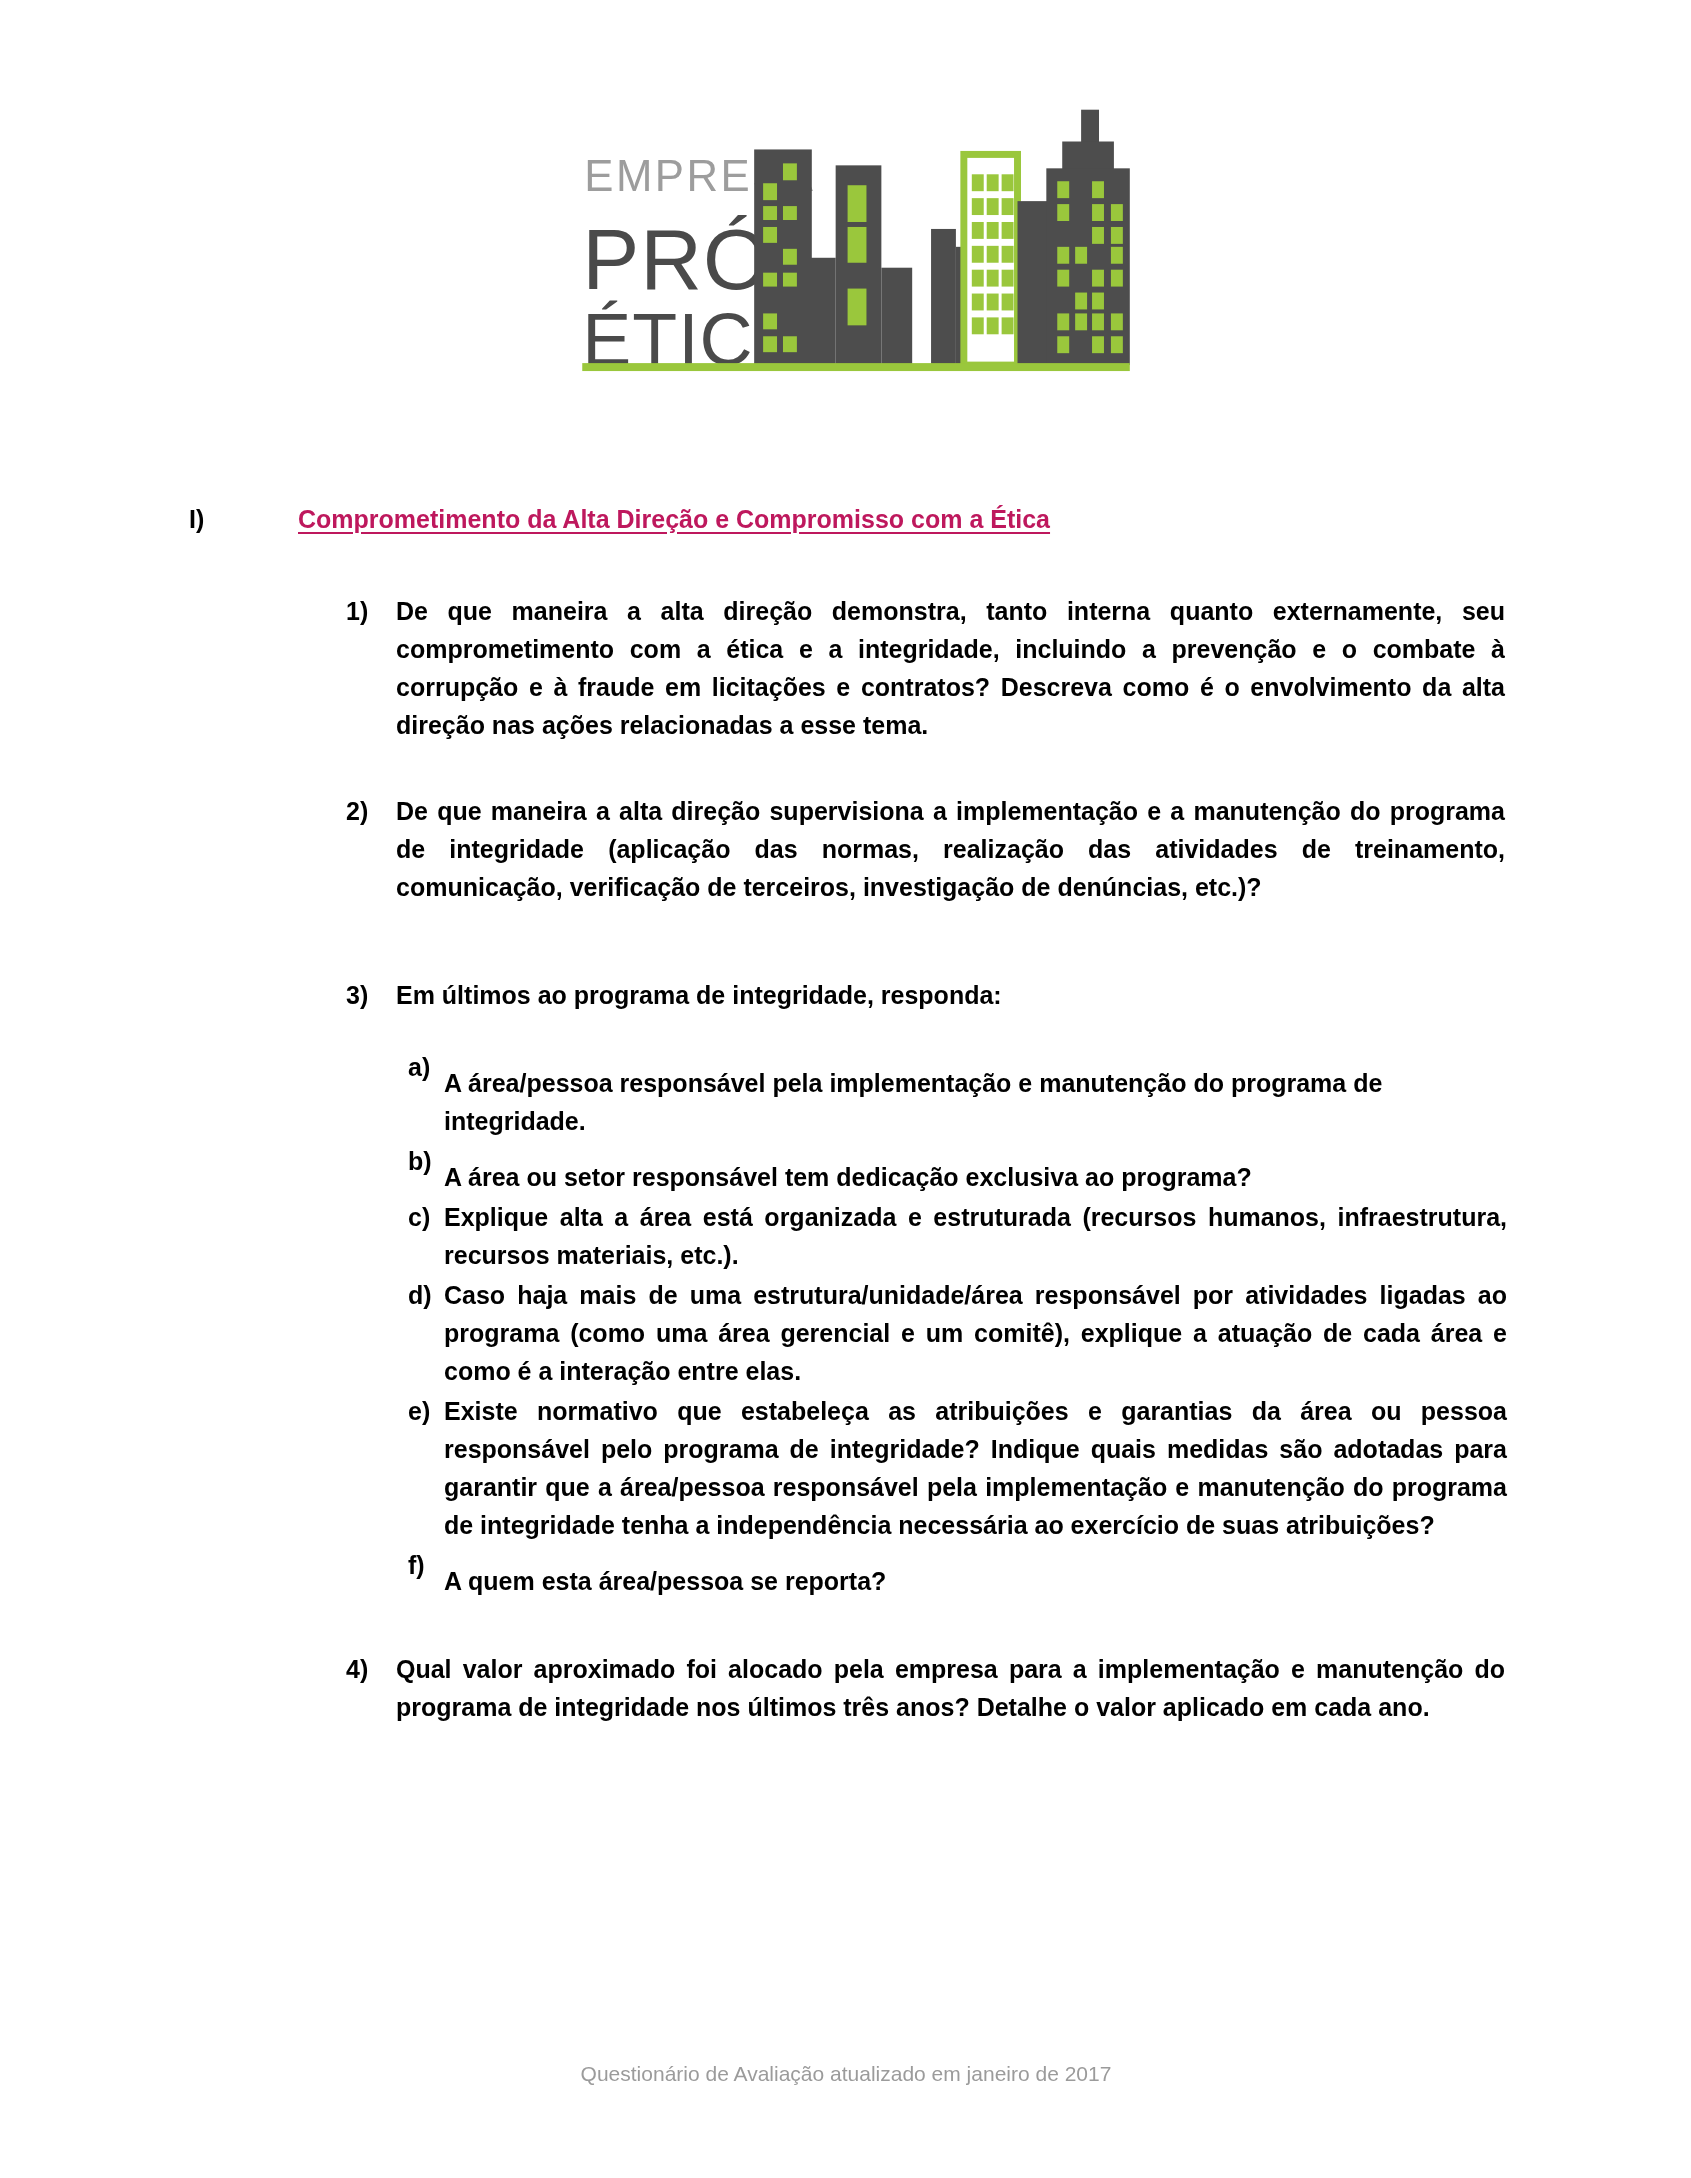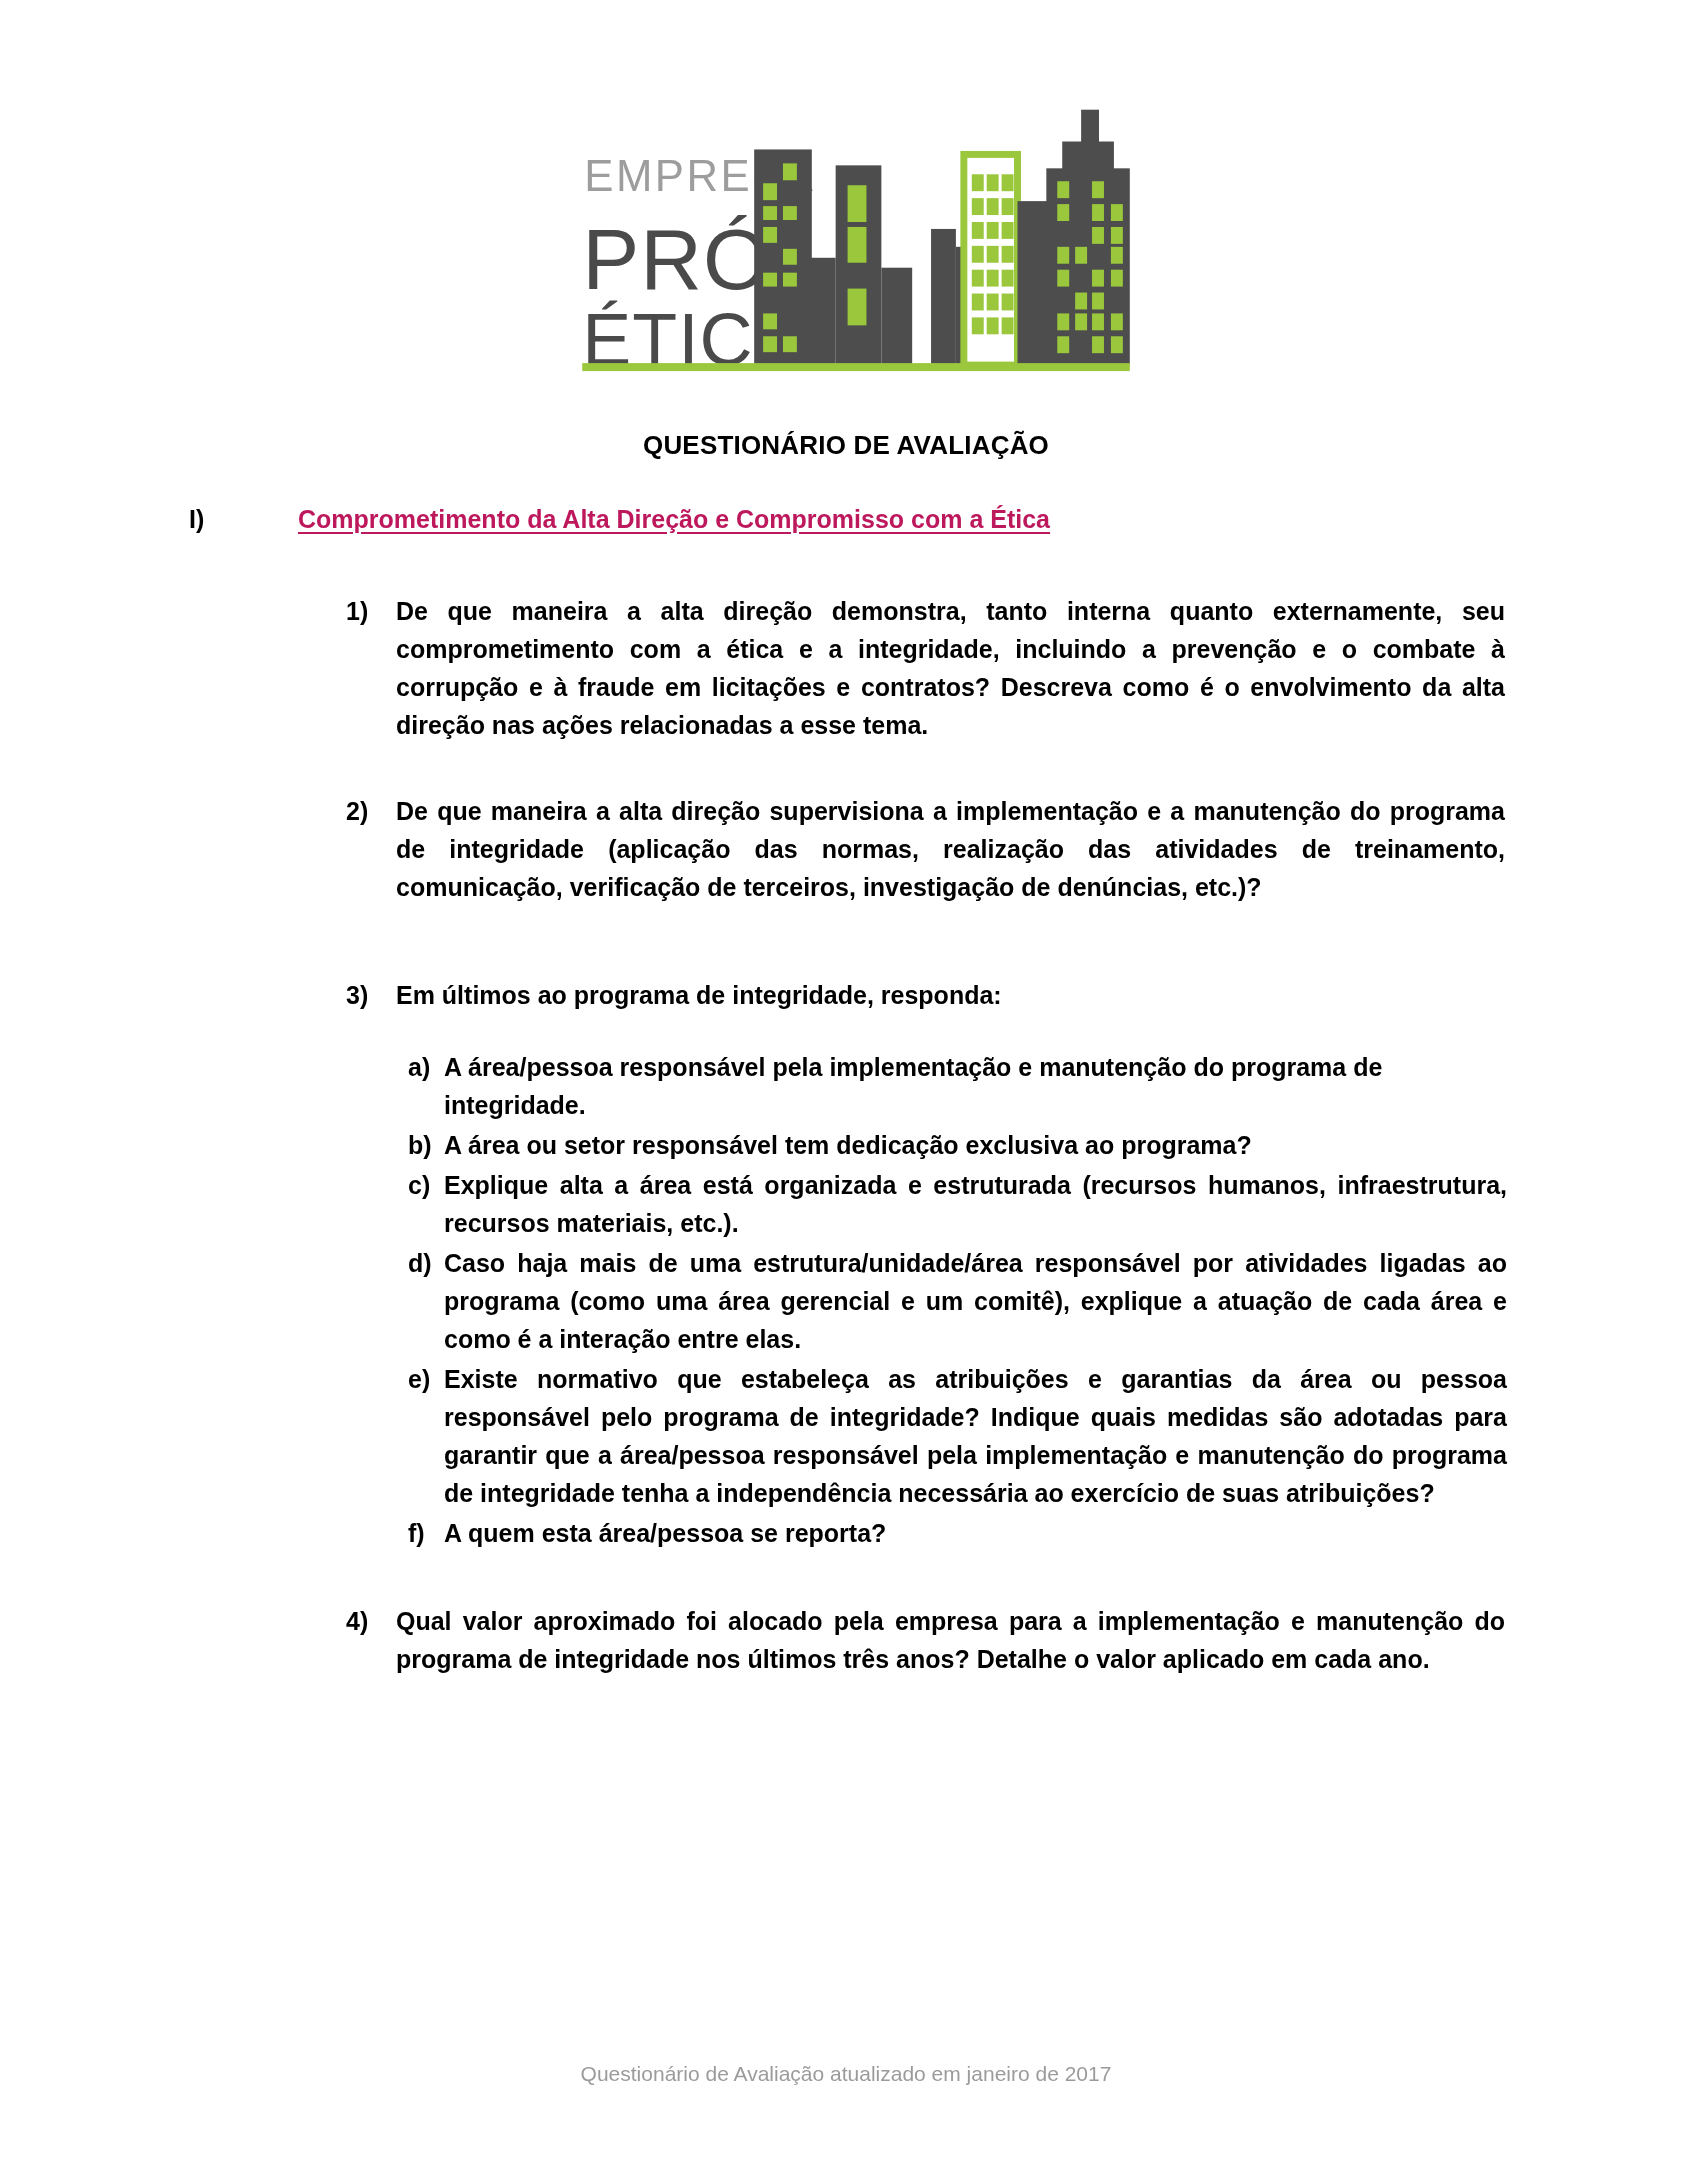--- a/index.html
+++ b/index.html
@@ -118,21 +118,21 @@
   }
   .sub-letter {
     flex: 0 0 36px;
     width: 36px;
   }
   .sub-text {
     flex: 1 1 auto;
     text-align: justify;
     text-justify: inter-word;
   }
-  .sub-text.nojust { text-align: left; }
+  .sub-text.nojust { text-align: left; margin-top: 16px; }
 
   
   .footer {
     position: absolute;
     left: 0;
     top: 2062px;
     width: 1692px;
     text-align: center;
     font-size: 21px;
     font-weight: normal;
@@ -238,21 +238,20 @@
           <rect x="508" y="276" width="12" height="17"></rect>
           <rect x="543" y="276" width="12" height="17"></rect>
           <rect x="562" y="276" width="12" height="17"></rect>
         </g>
       </g>
 
       <rect x="30" y="303" width="551" height="8" fill="#9ac73c"></rect>
     </svg>
   </div>
 
-  <div class="doc-title">QUESTIONÁRIO DE AVALIAÇÃO</div>
 
   <div class="section-row">
     <span class="section-numeral">I)</span>
     <span class="section-heading">Comprometimento da Alta Direção e Compromisso com a Ética</span>
   </div>
 
   <div class="questions">
 
     <div class="q-item">
       <span class="q-num">1)</span>

